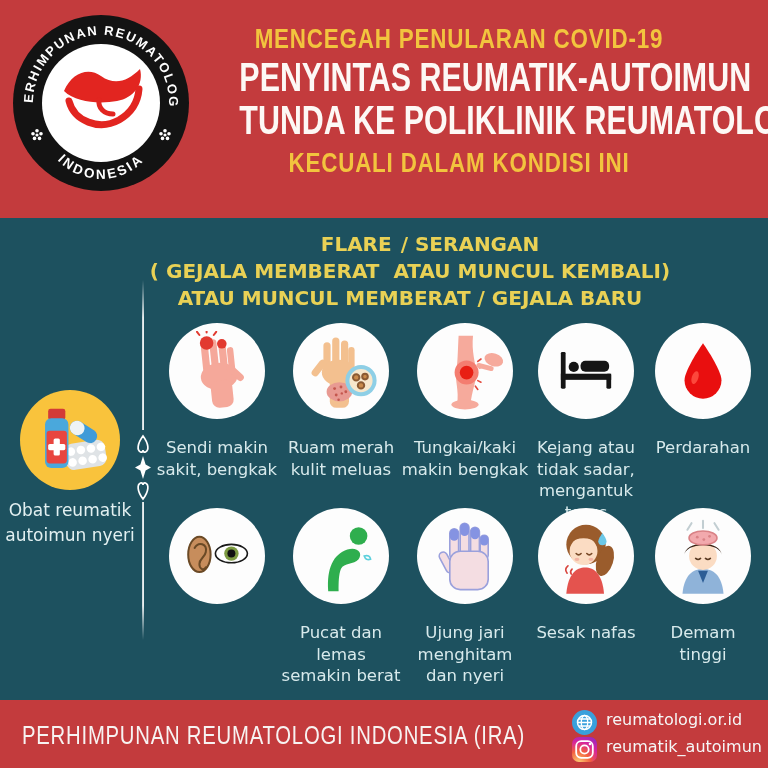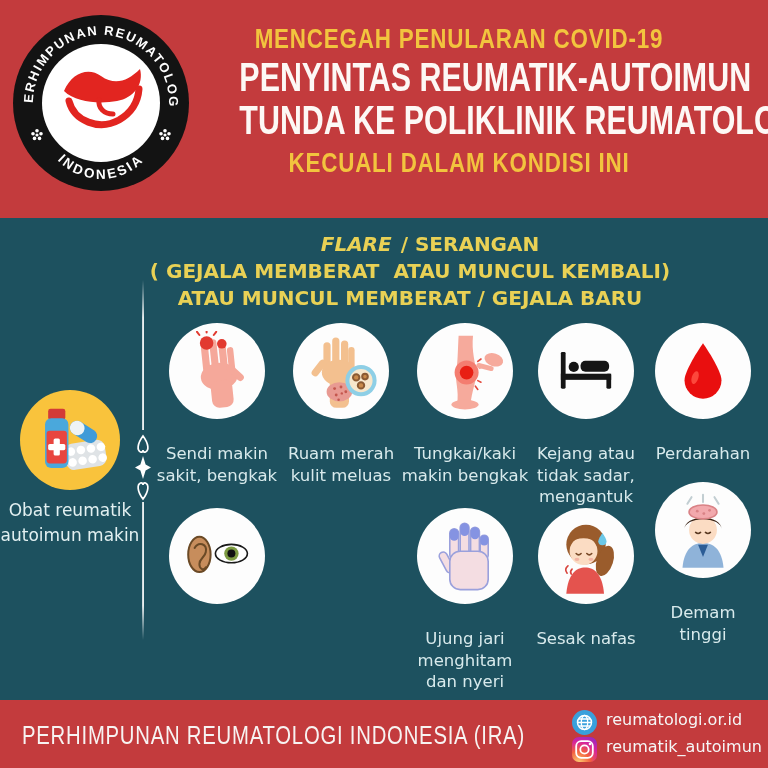--- a/index.html
+++ b/index.html
@@ -12,38 +12,38 @@
   .logo{position:absolute;left:12px;top:14px;width:178px;height:178px;}
   .headlines{position:absolute;left:170px;top:22px;width:578px;text-align:center;}
   .hline{white-space:nowrap;}
   .h-y1{font-size:28px;font-weight:700;color:#f2c43e;transform:scaleX(.8);letter-spacing:1px;line-height:34px;}
   .h-w{font-size:40px;font-weight:700;color:#fdf8f5;transform:scaleX(.76);letter-spacing:0;line-height:43px;}
   .h-y2{font-size:28px;font-weight:700;color:#f2c43e;transform:scaleX(.8);letter-spacing:1px;line-height:38px;margin-top:2px;}
 
   
   .subhead{position:absolute;left:55px;top:231px;width:710px;text-align:center;
            font-family:"DejaVu Sans",sans-serif;font-weight:700;color:#e9d155;font-size:20px;line-height:27px;}
-  .subhead .flare{font-style:italic;margin-left:40px;}
+  .subhead .flare{margin-left:40px;}
   .subhead .rest{margin-left:9px;}
   .subhead .s2{white-space:pre;}
 
   
   .left-cond{position:absolute;left:0;top:390px;width:140px;text-align:center;}
   .big-circle{width:100px;height:100px;border-radius:50%;background:#f9c33c;margin:0 auto;
               display:flex;align-items:center;justify-content:center;}
   .left-label{margin-top:8px;font-family:"DejaVu Sans",sans-serif;font-size:17px;line-height:25px;
               color:#e2f0f1;white-space:pre-line;}
 
   .divider{position:absolute;left:135px;top:280px;}
 
   
   .cell{position:absolute;width:130px;text-align:center;}
   .circle{width:96px;height:96px;border-radius:50%;background:#fdfdfd;margin:0 auto;
           display:flex;align-items:center;justify-content:center;}
-  .clabel{margin-top:24px;font-family:"DejaVu Sans",sans-serif;font-size:16.5px;line-height:21.5px;
+  .clabel{margin-top:18px;font-family:"DejaVu Sans",sans-serif;font-size:16.5px;line-height:21.5px;
           color:#d8eaec;white-space:pre-line;}
 
   
   .org{position:absolute;left:22px;top:720px;font-size:26px;font-weight:400;color:#f7f3f2;
        letter-spacing:1px;transform:scaleX(.78);transform-origin:left center;white-space:nowrap;}
   .social{position:absolute;left:572px;display:flex;gap:9px;
           font-family:"DejaVu Sans",sans-serif;font-size:16px;color:#f5f7f7;}
   .social.r1{top:710px;}
   .social.r2{top:737px;}
 </style>
@@ -124,21 +124,21 @@
         <rect x="22" y="10" width="22" height="14" rx="3" fill="#d33b36"></rect>
         <rect x="18" y="22" width="30" height="64" rx="8" fill="#4aa8dc"></rect>
         <rect x="20" y="38" width="26" height="42" rx="4" fill="#e8453f"></rect>
         <g fill="#ffffff">
             <rect x="29" y="48" width="8" height="22" rx="2"></rect>
             <rect x="22" y="55" width="22" height="8" rx="2"></rect>
           </g>
       </svg>
     </div>
     <div class="left-label">Obat reumatik
-autoimun makin</div>
+autoimun nyeri</div>
   </div>
 
   <svg class="divider" width="16" height="360" viewBox="0 0 16 360">
     <defs>
       <linearGradient id="fadeA" x1="0" y1="0" x2="0" y2="1">
         <stop offset="0" stop-color="#fff" stop-opacity="0"></stop>
           <stop offset=".25" stop-color="#fff"></stop>
           <stop offset="1" stop-color="#fff"></stop>
       </linearGradient>
       <linearGradient id="fadeB" x1="0" y1="0" x2="0" y2="1">
@@ -267,20 +267,32 @@
       <svg width="80" height="80" viewBox="0 0 100 100">
         <ellipse cx="28" cy="48" rx="14" ry="22" fill="#c78d5c" stroke="#6b4a26" stroke-width="2.5"></ellipse>
         <path d="M22,40 C27,31 38,35 36,45 C35,52 28,53 28,60 C28,66 33,69 36,64" fill="none" stroke="#6b4a26" stroke-width="2.5" stroke-linecap="round"></path>
         <ellipse cx="68" cy="47" rx="20" ry="11.5" fill="#ffffff" stroke="#1a1a1a" stroke-width="2"></ellipse>
         <circle cx="68" cy="47" r="9" fill="#7d9b42"></circle>
         <circle cx="68" cy="47" r="5" fill="#111111"></circle>
       </svg>
     </div>
   </div>
 
+  <div class="cell" style="left:276px;top:508px">
+    <div class="circle">
+      <svg width="80" height="80" viewBox="0 0 100 100">
+        <circle cx="72" cy="25" r="11" fill="#2fae4e"></circle>
+        <path d="M34,94 C32,66 40,48 58,42 C70,38 78,46 72,54 C66,61 54,58 50,66 C47,73 47,84 47,94 Z" fill="#2fae4e"></path>
+        <path d="M79,50 q2,6 8,4 q-1,-6 -8,-4 Z" fill="none" stroke="#5ad0dc" stroke-width="2"></path>
+      </svg>
+    </div>
+    <div class="clabel">Pucat dan
+lemas
+semakin berat</div>
+  </div>
 
   <div class="cell" style="left:400px;top:508px">
     <div class="circle">
       <svg width="80" height="80" viewBox="0 0 100 100">
         <g fill="#f4dde2" stroke="#9aa0dc" stroke-width="2">
           <rect x="22" y="44" width="10" height="28" rx="5" transform="rotate(-28 27 58)"></rect>
           <rect x="31" y="16" width="11" height="38" rx="5.5"></rect>
           <rect x="44" y="9" width="11" height="42" rx="5.5"></rect>
           <rect x="57" y="14" width="11" height="40" rx="5.5"></rect>
           <rect x="69" y="24" width="10" height="30" rx="5"></rect>
@@ -316,21 +328,21 @@
         <path d="M70,22 C70,22 75,29 75,32 A5,5 0 1 1 65,32 C65,29 70,22 70,22 Z" fill="#6cc8e8"></path>
         <g stroke="#d8453e" stroke-width="2" fill="none" stroke-linecap="round">
           <path d="M28,62 q-5,4 -1,9"></path>
             <path d="M33,66 q-3,3 -1,6"></path>
         </g>
       </svg>
     </div>
     <div class="clabel">Sesak nafas</div>
   </div>
 
-  <div class="cell" style="left:638px;top:482px">
+  <div class="cell" style="left:638px;top:508px">
     <div class="circle">
       <svg width="82" height="82" viewBox="0 0 100 100">
         <g stroke="#c2ced2" stroke-width="2.5" stroke-linecap="round">
           <path d="M36,10 l-5,8"></path>
             <path d="M50,7 v9"></path>
             <path d="M64,10 l5,8"></path>
         </g>
         <path d="M25,96 C27,74 37,66 50,66 C63,66 73,74 75,96 Z" fill="#8fb3d9"></path>
         <circle cx="50" cy="50" r="17" fill="#fbdcc3"></circle>
         <path d="M27,50 C27,30 73,30 73,50 C73,42 62,37 50,37 C38,37 27,42 27,50 Z" fill="#3a2316"></path>

